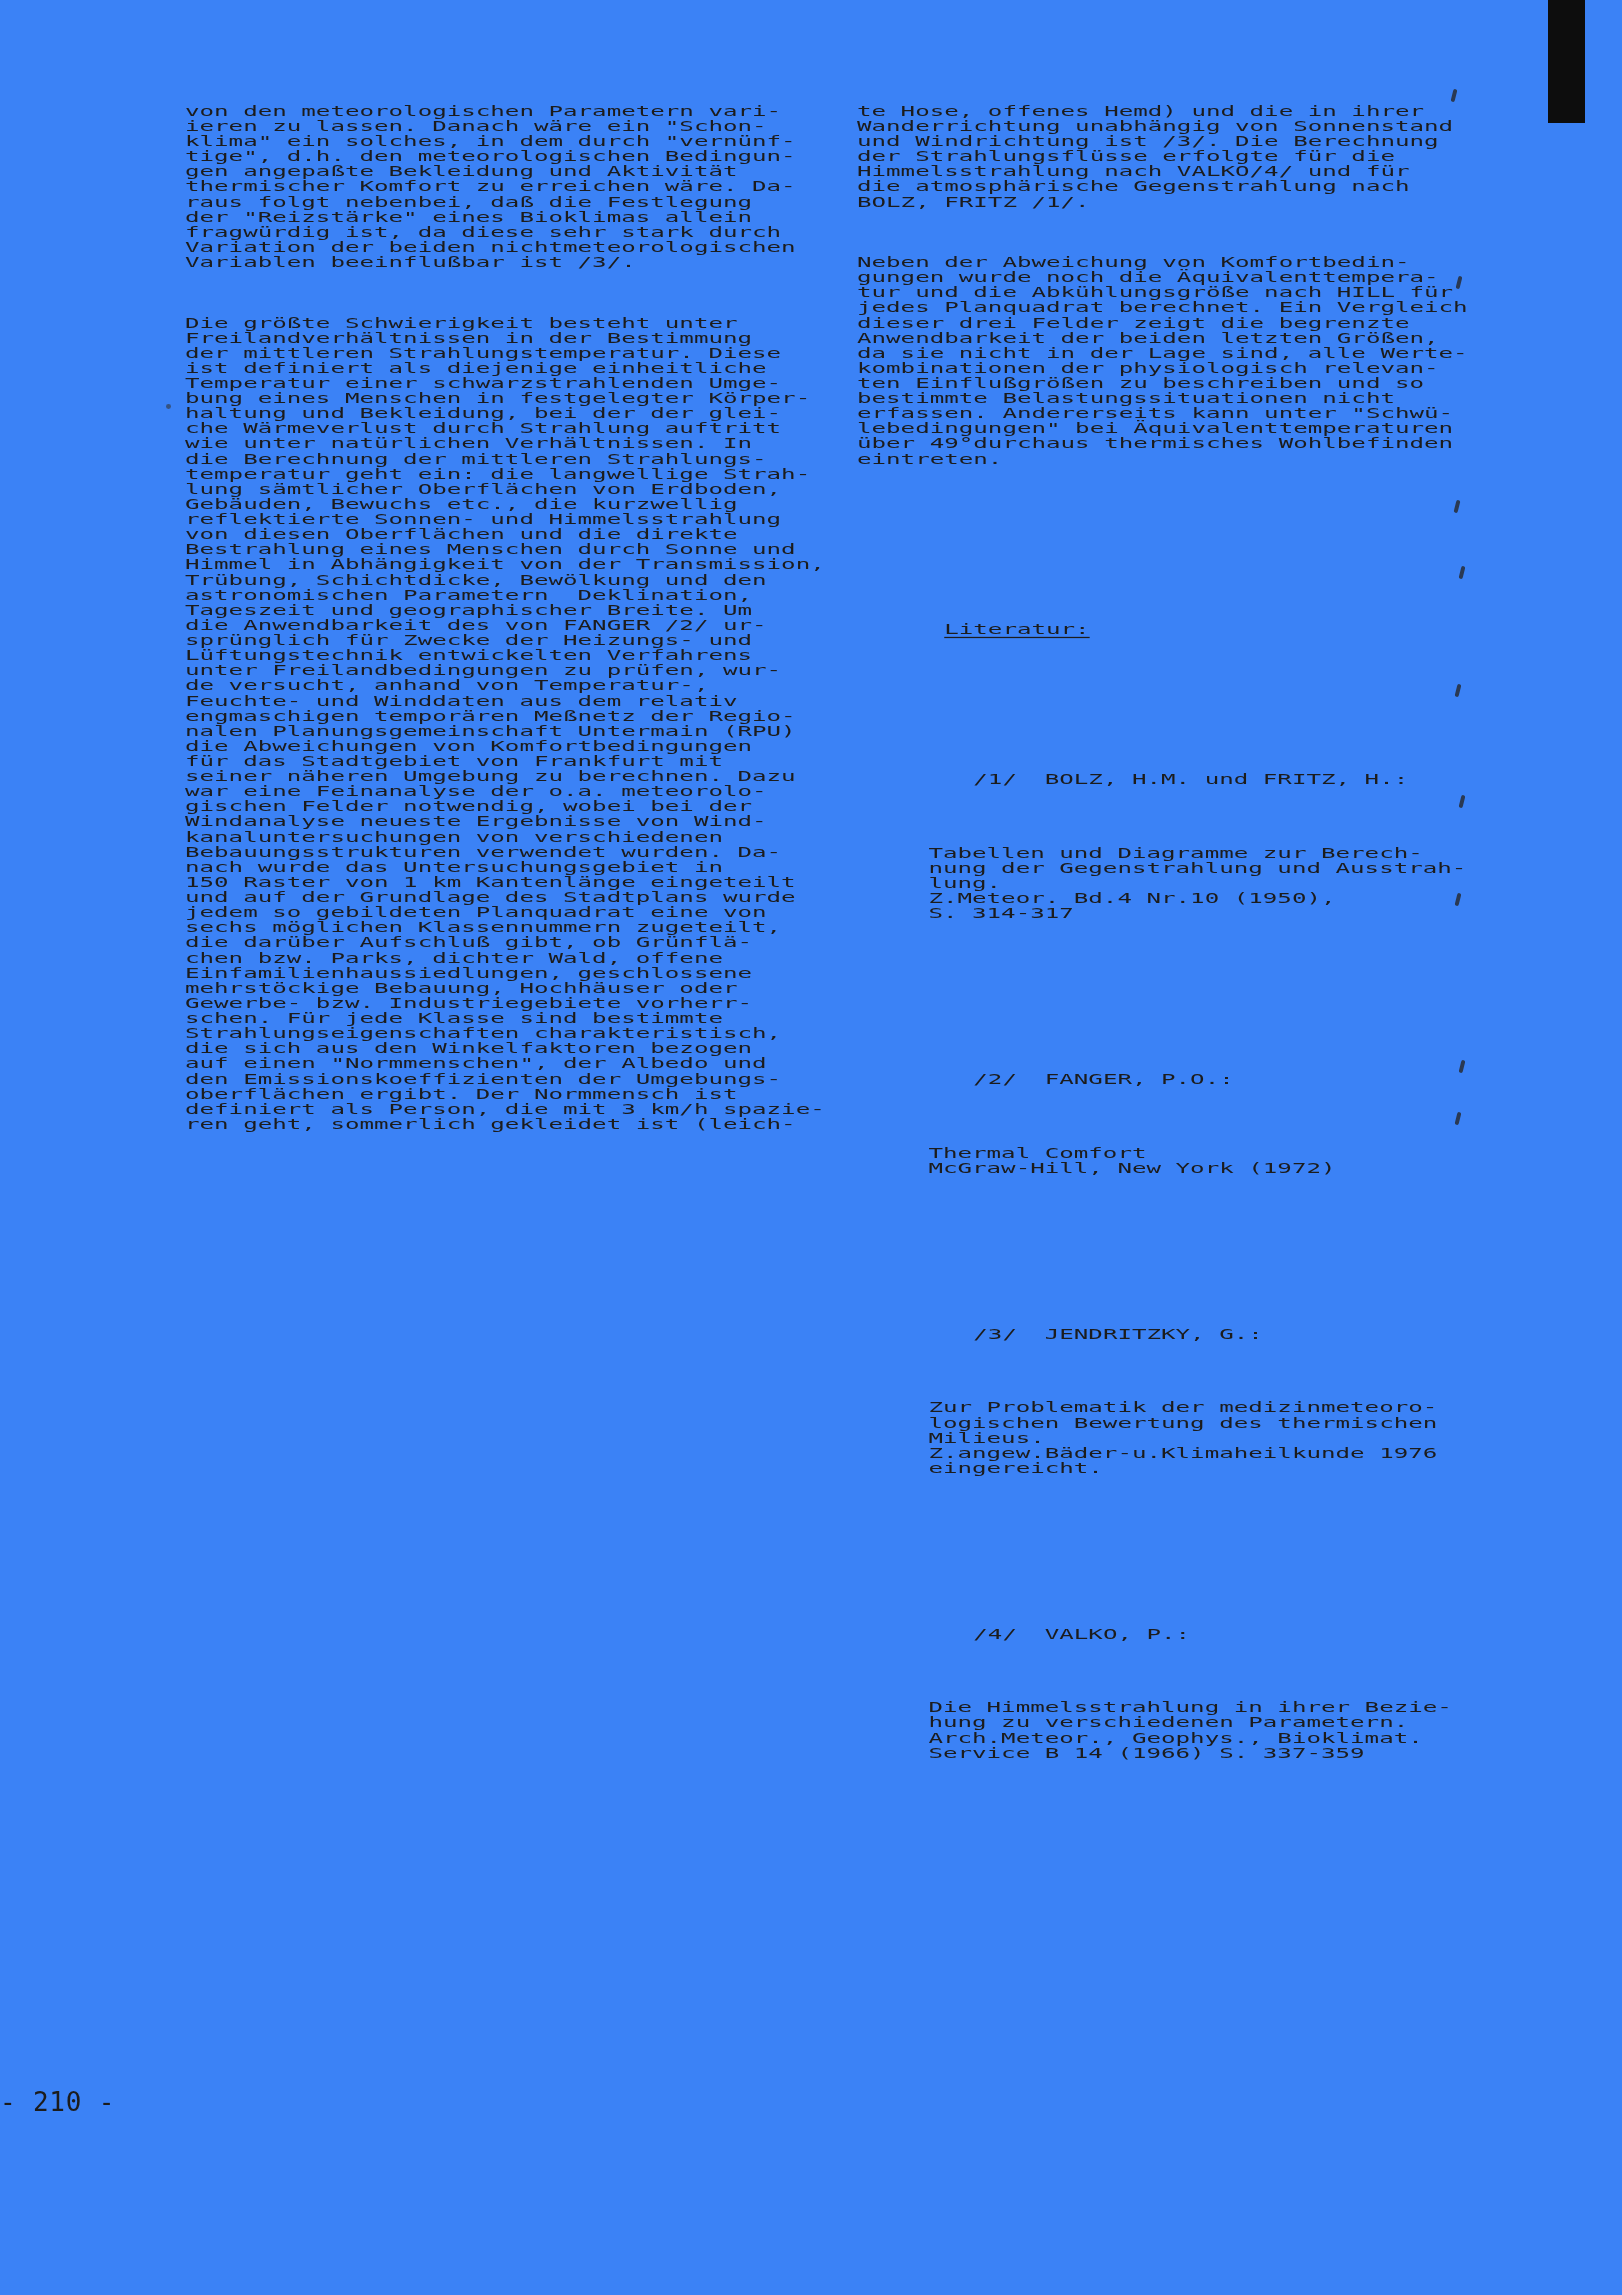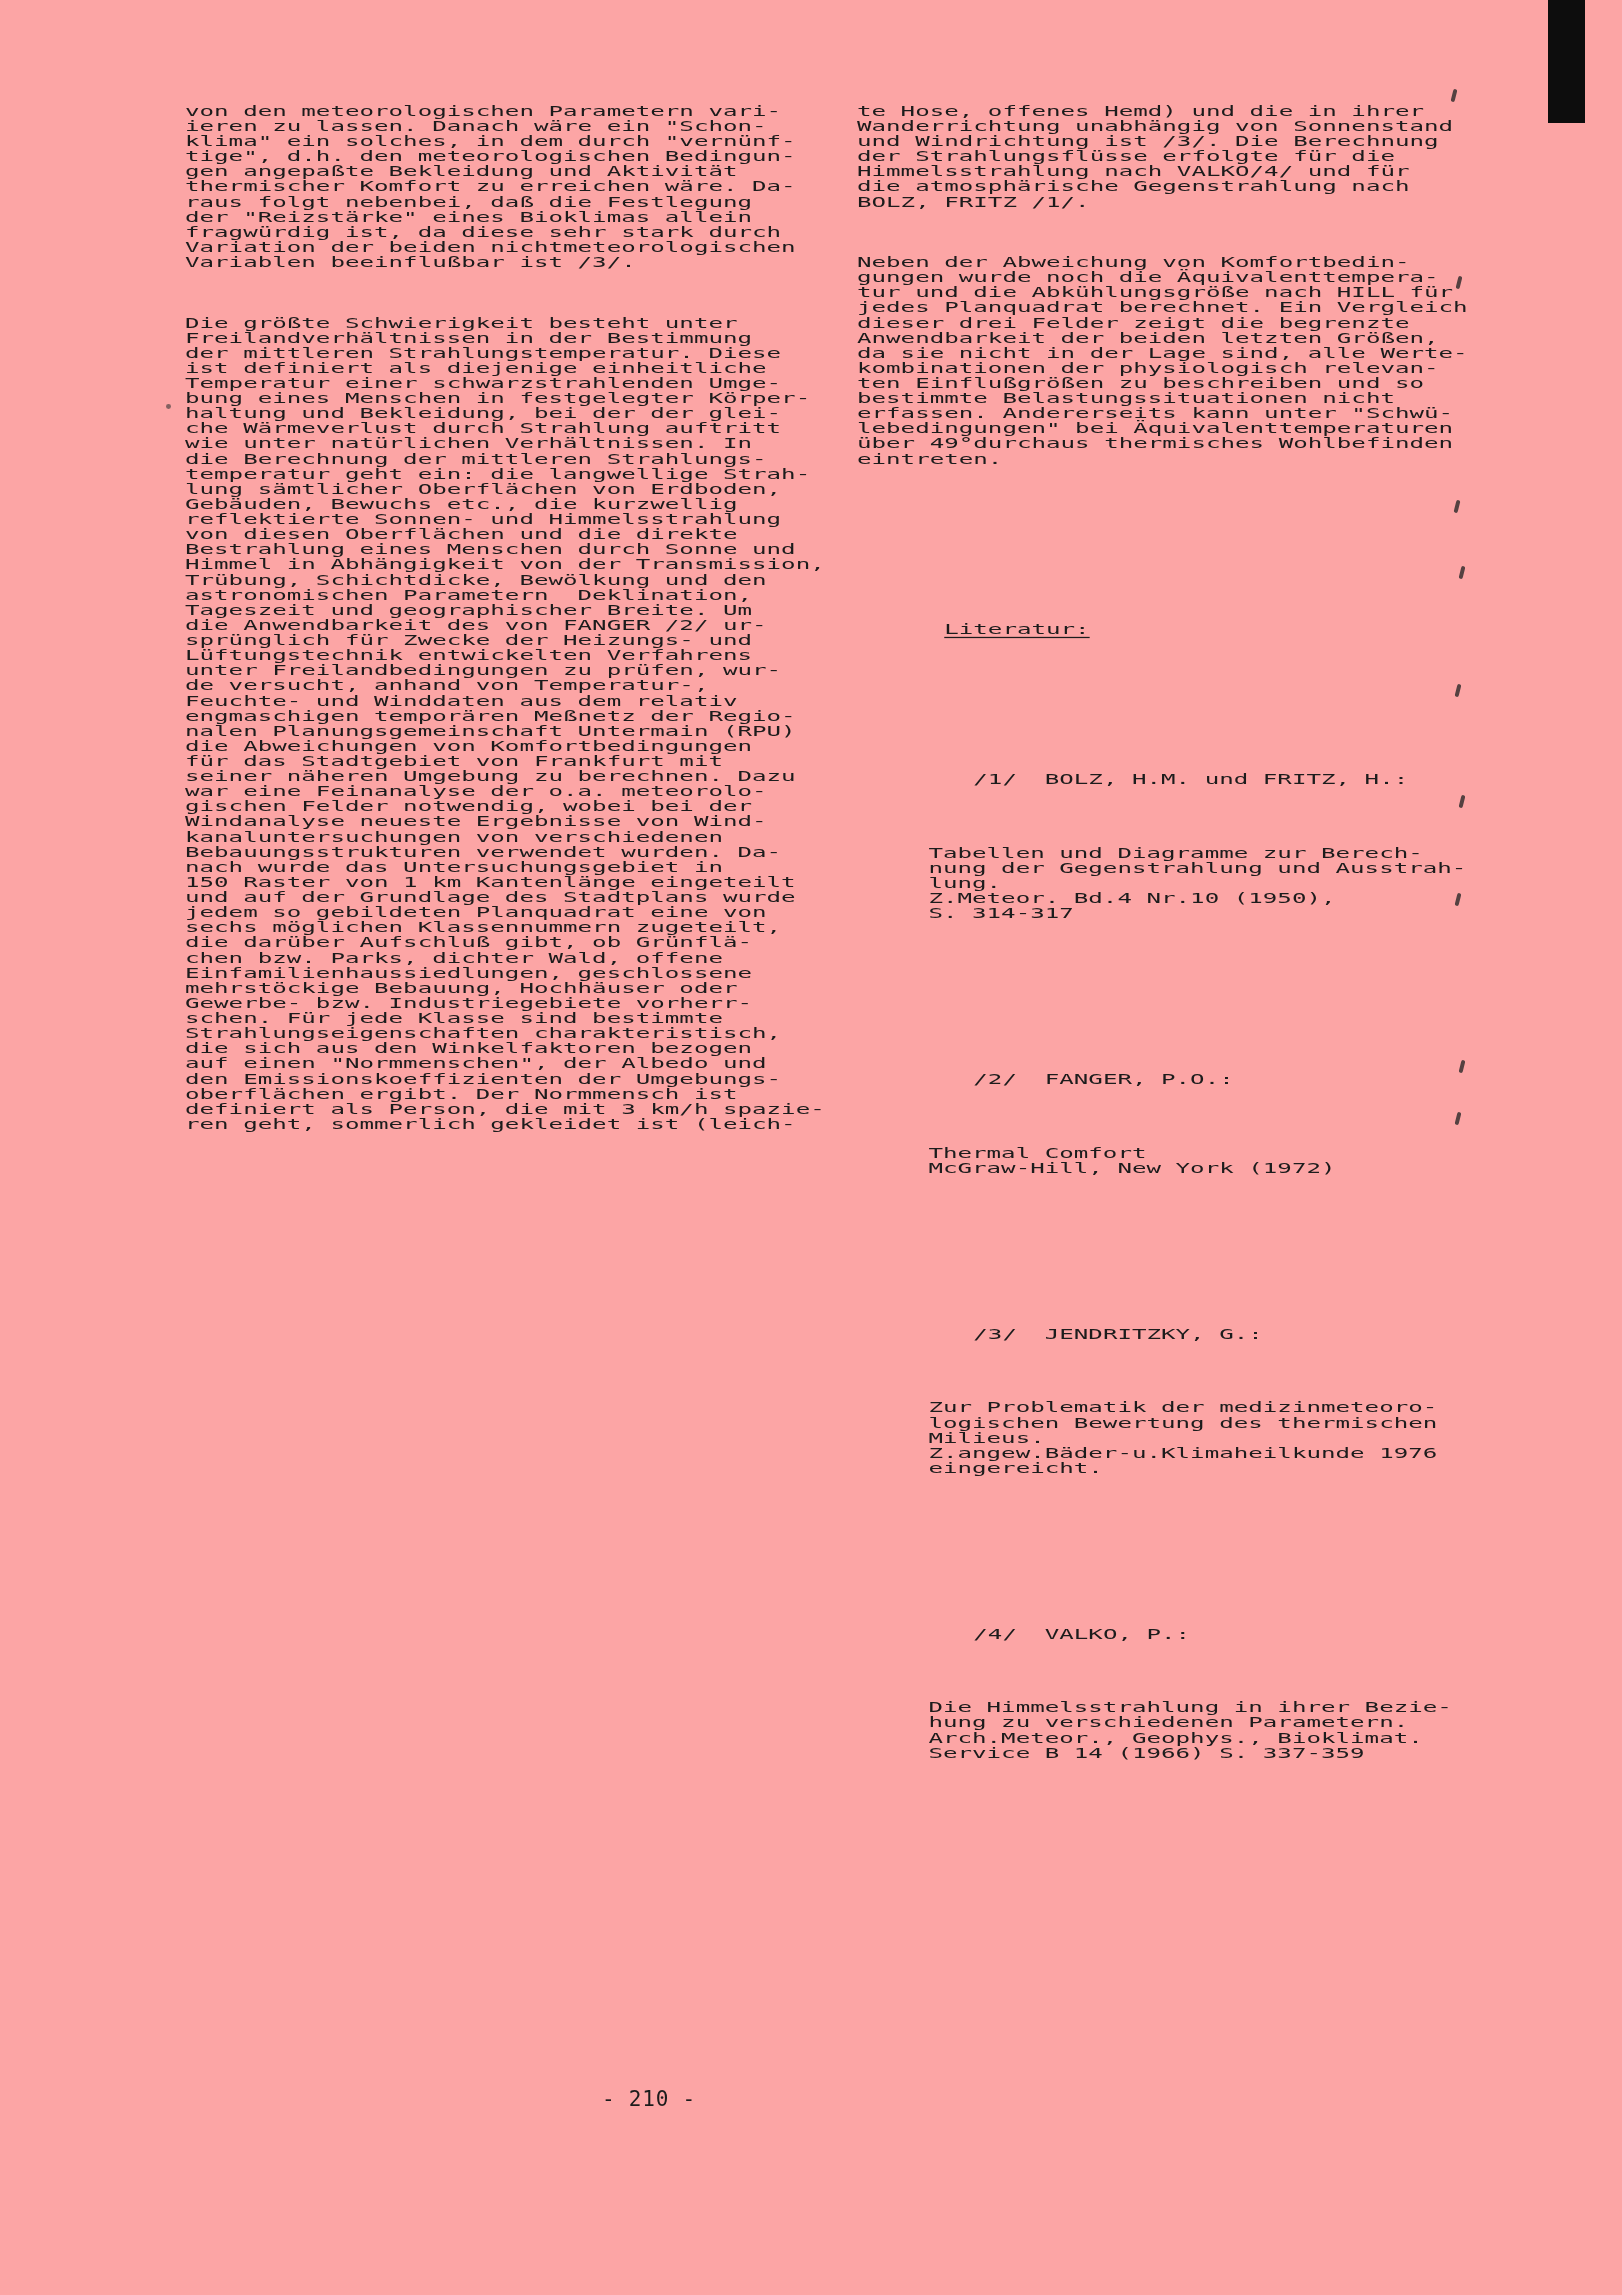--- a/index.html
+++ b/index.html
@@ -7,21 +7,21 @@
   body {
     position: relative;
     background: #f7f7f4;
     color: #1c1c1c;
     font-family: "DejaVu Sans Mono", "Liberation Mono", monospace;
     overflow: hidden;
   }
   .page {
     position: absolute;
     inset: 0;
-    background: #fca5a5;
+    background: #3b82f6;
   }
   
   .col {
     position: absolute;
     top: 73px;
     font-size: 23px;
     line-height: 24px;
     white-space: pre;
     transform: scale(1.05, 0.63);
     transform-origin: 0 0;
@@ -44,22 +44,21 @@
     margin-top: 21px;
     margin-left: 68px;
     white-space: pre;
   }
 
   .page-number {
     position: absolute;
     top: 2087px;
     left: 0;
     width: 1298px;
-    text-align: center;
-    font-size: 21px;
+    font-size: 26px;
     letter-spacing: 0.8px;
   }
 
   .scan-bar {
     position: absolute;
     left: 1548px;
     top: 0;
     width: 37px;
     height: 123px;
     background: #0d0d0d;

